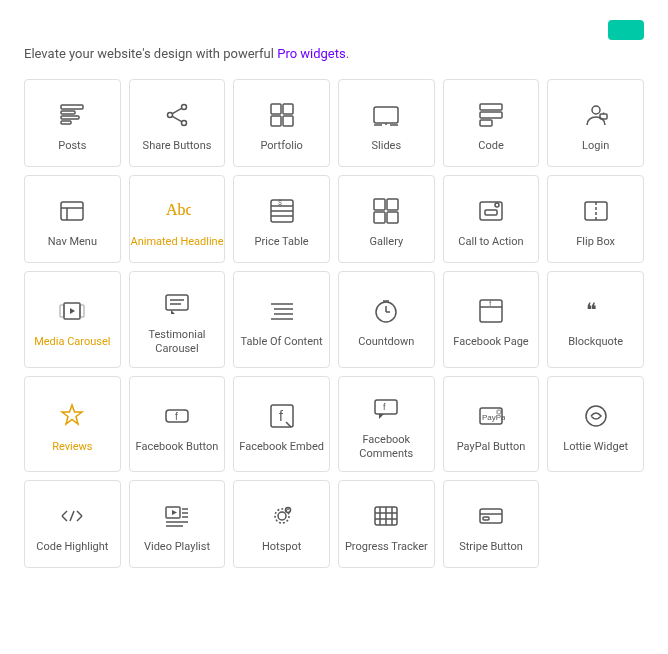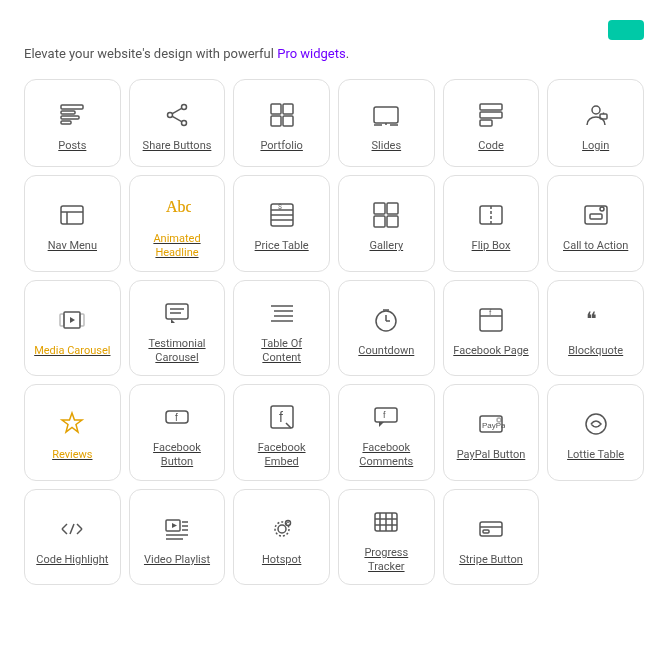--- a/index.html
+++ b/index.html
@@ -37,29 +37,28 @@
       margin-bottom: 18px;
     }
     .subtitle span { color: #6e00ff; font-weight: 400; }
     .grid {
       display: grid;
       grid-template-columns: repeat(6, 1fr);
       gap: 8px;
     }
     .widget-item {
       border: 1px solid #e0e0e0;
-      border-radius: 12px;
+      border-radius: 4px;
       display: flex;
       flex-direction: column;
       align-items: center;
       justify-content: center;
-      padding: 14px 8px 10px;
+      padding: 14px 0 10px;
       cursor: pointer;
       min-height: 88px;
-      text-decoration: underline;
     }
     .widget-icon {
       font-size: 28px;
       margin-bottom: 6px;
       color: #555;
       display: flex;
       align-items: center;
       justify-content: flex-end;
       height: 36px;
     }
@@ -196,34 +195,34 @@
           <rect x="2" y="15" width="11" height="11" rx="1"></rect>
           <rect x="15" y="15" width="11" height="11" rx="1"></rect>
         </svg>
       </div>
       <div class="widget-label">Gallery</div>
     </div>
     <div class="widget-item">
       <div class="widget-icon">
         <svg viewBox="0 0 28 28">
           <rect x="3" y="5" width="22" height="18" rx="2"></rect>
-          <line x1="14" y1="5" x2="14" y2="23" stroke-dasharray="3,2"></line>
-        </svg>
-      </div>
-      <div class="widget-label">Flip Box</div>
-    </div>
-    <div class="widget-item">
-      <div class="widget-icon">
-        <svg viewBox="0 0 28 28">
-          <rect x="3" y="5" width="22" height="18" rx="2"></rect>
           <rect x="8" y="13" width="12" height="5" rx="1"></rect>
           <circle cx="20" cy="8" r="2"></circle>
         </svg>
       </div>
       <div class="widget-label">Call to Action</div>
+    </div>
+    <div class="widget-item">
+      <div class="widget-icon">
+        <svg viewBox="0 0 28 28">
+          <rect x="3" y="5" width="22" height="18" rx="2"></rect>
+          <line x1="14" y1="5" x2="14" y2="23" stroke-dasharray="3,2"></line>
+        </svg>
+      </div>
+      <div class="widget-label">Flip Box</div>
     </div>
     <div class="widget-item">
       <div class="widget-icon">
         <svg viewBox="0 0 28 28" stroke="#e2a000">
           <rect x="6" y="6" width="16" height="16" rx="1"></rect>
           <rect x="2" y="8" width="4" height="12" rx="1" opacity="0.4"></rect>
           <rect x="22" y="8" width="4" height="12" rx="1" opacity="0.4"></rect>
           <polygon points="12,11 12,17 17,14" fill="#555" stroke="none"></polygon>
         </svg>
       </div>
@@ -327,21 +326,21 @@
       </div>
       <div class="widget-label">PayPal Button</div>
     </div>
     <div class="widget-item">
       <div class="widget-icon">
         <svg viewBox="0 0 28 28">
           <circle cx="14" cy="14" r="10"></circle>
           <path d="M9 14 Q14 8 19 14 Q14 20 9 14" fill="none"></path>
         </svg>
       </div>
-      <div class="widget-label">Lottie Table</div>
+      <div class="widget-label">Lottie Widget</div>
     </div>
     <div class="widget-item">
       <div class="widget-icon">
         <svg viewBox="0 0 28 28">
           <line x1="4" y1="14" x2="9" y2="9"></line>
           <line x1="4" y1="14" x2="9" y2="19"></line>
           <line x1="24" y1="14" x2="19" y2="9"></line>
           <line x1="24" y1="14" x2="19" y2="19"></line>
           <line x1="12" y1="19" x2="16" y2="9"></line>
         </svg>

